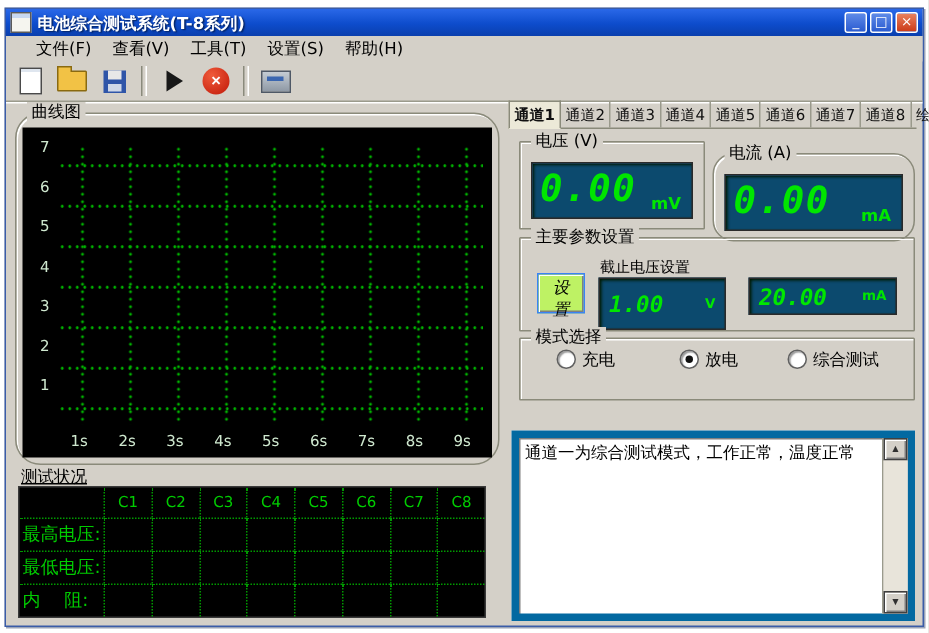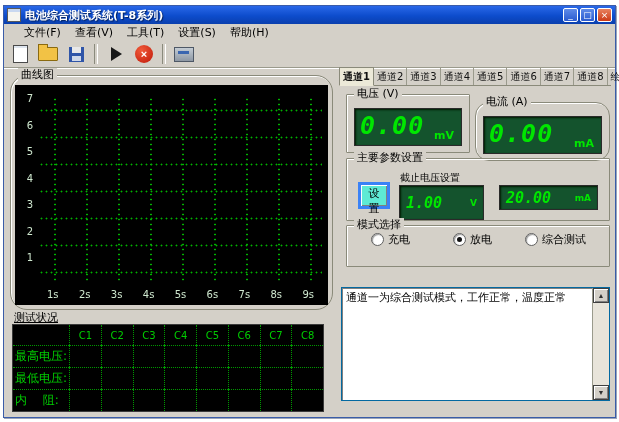--- a/index.html
+++ b/index.html
@@ -80,55 +80,55 @@
   }
   .st-cell{font-size:10px;display:flex;align-items:center;justify-content:center;}
   .st-cell:not(:nth-child(9n+1)){border-left:1px dotted #009900;}
   .st-cell:nth-child(n+10){border-top:1px dotted #009900;}
   .st-rowlabel{justify-content:flex-start;padding-left:2px;font-size:12px;white-space:nowrap;}
   
   .tabs{position:absolute;left:335px;top:62px;width:272px;height:17px;display:flex;align-items:flex-end;border-bottom:1px solid #8a8a7a;font-size:10px;}
   .tab{padding:2px 3px 1px 3px;border-right:1px solid #9a9a8c;white-space:nowrap;cursor:pointer;color:#101010;}
   .tab.active{background:#ece9d8;border:1px solid #8a8a7a;border-bottom:1px solid #ece9d8;margin-bottom:-1px;font-weight:bold;}
   
-  .led{background:#14532d;border:1px solid #2a2a2a;box-shadow:inset 1px 1px 2px #001a00;position:absolute;}
+  .led{background:#0c4a6e;border:1px solid #2a2a2a;box-shadow:inset 1px 1px 2px #001a00;position:absolute;}
   .led-value{font-family:"DejaVu Sans Mono","Liberation Mono",monospace;font-style:italic;font-weight:bold;color:#00e600;}
   .led-unit{color:#00e600;font-weight:bold;}
   .led.big .led-value{position:absolute;left:5px;top:2px;font-size:25px;letter-spacing:1px;}
   .led.big .led-unit{position:absolute;right:7px;bottom:3px;font-size:11px;}
   .led.small{display:flex;align-items:center;justify-content:space-between;padding:0 6px;box-sizing:border-box;}
   .led.small .led-value{font-size:15px;}
   .led.small .led-unit{font-size:9px;}
   #grp-voltage{left:342px;top:88px;width:122px;height:57px;text-decoration:underline;}
   #grp-current{left:471px;top:96px;width:133px;height:57px;border-radius:14px;}
   #grp-voltage .led,#grp-current .led{left:7px;right:7px;top:13px;bottom:6px;}
   
   #grp-params{left:342px;top:152px;width:262px;height:61px;}
   .btn{
-    position:absolute;background:#5eead4;border:3px solid #3b82f6;
+    position:absolute;background:#bef264;border:1px solid #3b82f6;
     box-shadow:inset 1px 1px 0 #ffffff, inset -1px -1px 0 #808080;
-    font-size:11px;font-family:inherit;cursor:pointer;
+    font-size:11px;font-family:inherit;cursor:pointer;font-style:italic;
   }
   #set-btn{left:11px;top:23px;width:32px;height:27px;}
   .param-label{position:absolute;font-size:10px;white-space:nowrap;}
   #cutoff-label{left:53px;top:12px;font-family:Liberation Serif, serif;}
   #discharge-label{left:159px;top:12px;margin-top:24px;}
   #cutoff-led{left:52px;top:26px;width:85px;height:35px;}
   #discharge-led{left:152px;top:26px;width:99px;height:25px;}
   
   #grp-mode{left:342px;top:219px;width:262px;height:40px;}
   .radio-opt{position:absolute;top:6px;display:flex;align-items:center;gap:4px;cursor:pointer;}
   #mode-opt-0{left:24px;} #mode-opt-1{left:106px;} #mode-opt-2{left:178px;}
   .radio{width:11px;height:11px;border-radius:50%;background:#fff;border:1px solid #606060;box-shadow:inset 1px 1px 1px #9a9a9a;position:relative;flex:none;}
   .radio.checked::after{content:"";position:absolute;left:3px;top:3px;width:5px;height:5px;border-radius:50%;background:#101010;}
   .radio-label{font-size:11px;}
   
   .log-box{
-    position:absolute;left:337px;top:281px;width:269px;height:114px;background:#fff;
-    border:1px solid #0369a1;box-shadow:inset 1px 1px 0 #808080;box-sizing:border-box;
+    position:absolute;left:337px;top:281px;width:269px;height:127px;background:#fff;
+    border:5px solid #0369a1;box-shadow:inset 1px 1px 0 #808080;box-sizing:border-box;
   }
   .log-text{position:absolute;left:4px;top:3px;right:22px;font-size:11px;line-height:14px;}
   .scrollbar{position:absolute;right:0;top:0;bottom:0;width:16px;background:#d4d0c8;border-left:1px solid #9a9a8c;}
   .sb-btn{position:absolute;left:0;width:16px;height:15px;background:#d4d0c8;border:1px solid #404040;
     box-shadow:inset 1px 1px 0 #ffffff, inset -1px -1px 0 #808080;font-size:7px;color:#303030;
     display:flex;align-items:center;justify-content:center;padding:0;box-sizing:border-box;cursor:pointer;}
   .sb-up{top:0;} .sb-down{bottom:0;}
   .sb-track{position:absolute;left:0;top:15px;bottom:15px;width:16px;background:#e8e4da;}
 </style>
 </head>

